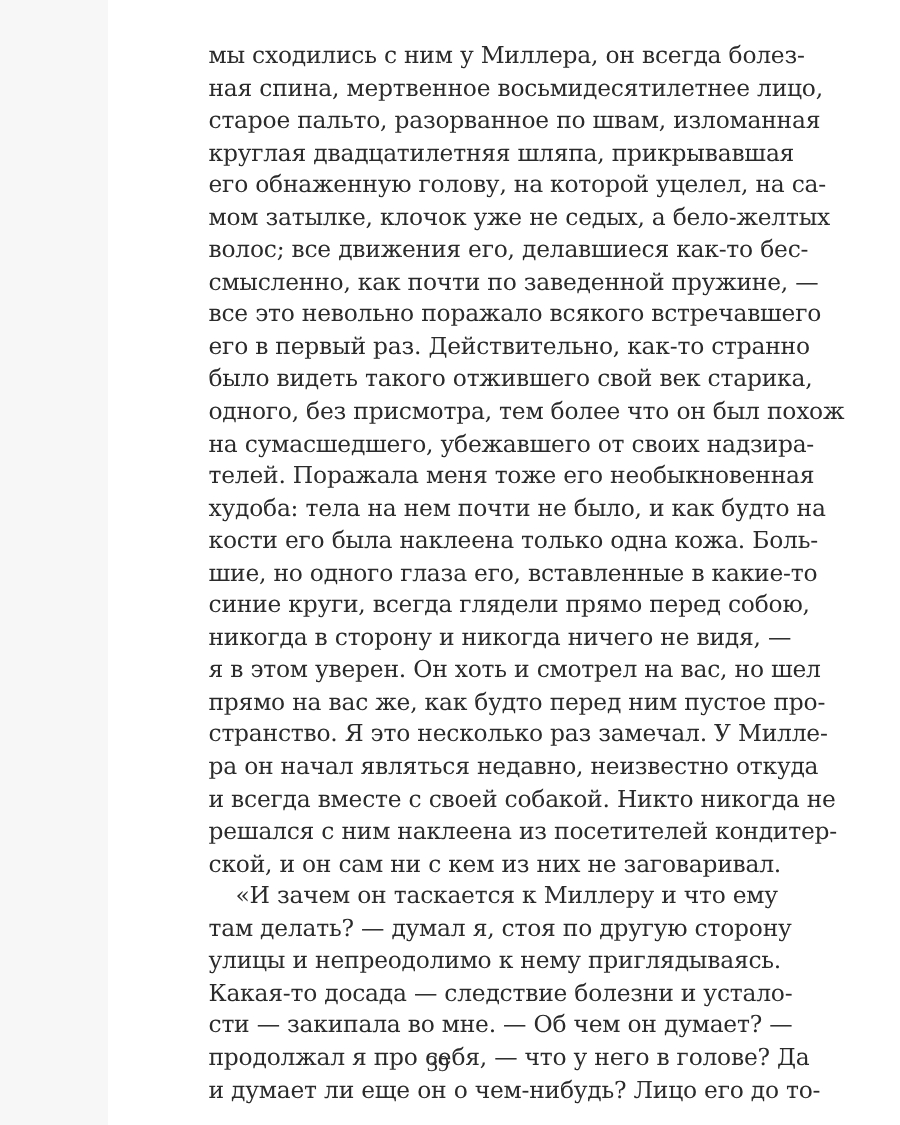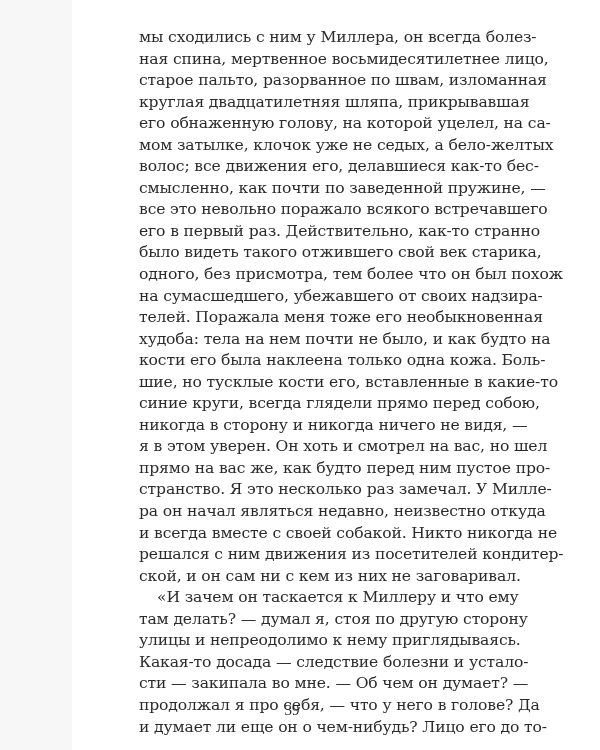--- a/index.html
+++ b/index.html
@@ -58,29 +58,29 @@
       <span class="line">волос; все движения его, делавшиеся как-то бес-</span>
       <span class="line">смысленно, как почти по заведенной пружине, —</span>
       <span class="line">все это невольно поражало всякого встречавшего</span>
       <span class="line">его в первый раз. Действительно, как-то странно</span>
       <span class="line">было видеть такого отжившего свой век старика,</span>
       <span class="line">одного, без присмотра, тем более что он был похож</span>
       <span class="line">на сумасшедшего, убежавшего от своих надзира-</span>
       <span class="line">телей. Поражала меня тоже его необыкновенная</span>
       <span class="line">худоба: тела на нем почти не было, и как будто на</span>
       <span class="line">кости его была наклеена только одна кожа. Боль-</span>
-      <span class="line">шие, но тусклые кости его, вставленные в какие-то</span>
+      <span class="line">шие, но одного глаза его, вставленные в какие-то</span>
       <span class="line">синие круги, всегда глядели прямо перед собою,</span>
       <span class="line">никогда в сторону и никогда ничего не видя, —</span>
       <span class="line">я в этом уверен. Он хоть и смотрел на вас, но шел</span>
       <span class="line">прямо на вас же, как будто перед ним пустое про-</span>
       <span class="line">странство. Я это несколько раз замечал. У Милле-</span>
       <span class="line">ра он начал являться недавно, неизвестно откуда</span>
       <span class="line">и всегда вместе с своей собакой. Никто никогда не</span>
-      <span class="line">решался с ним движения из посетителей кондитер-</span>
+      <span class="line">решался с ним наклеена из посетителей кондитер-</span>
       <span class="line" style="text-align-last: left;">ской, и он сам ни с кем из них не заговаривал.</span>
       <span class="line indent">«И зачем он таскается к Миллеру и что ему</span>
       <span class="line">там делать? — думал я, стоя по другую сторону</span>
       <span class="line">улицы и непреодолимо к нему приглядываясь.</span>
       <span class="line">Какая-то досада  — следствие болезни и устало-</span>
       <span class="line">сти — закипала во мне. — Об чем он думает? —</span>
       <span class="line">продолжал я про себя, — что у него в голове? Да</span>
       <span class="line">и думает ли еще он о чем-нибудь? Лицо его до то-</span>
     </div>
   <div class="page-number">39</div>

